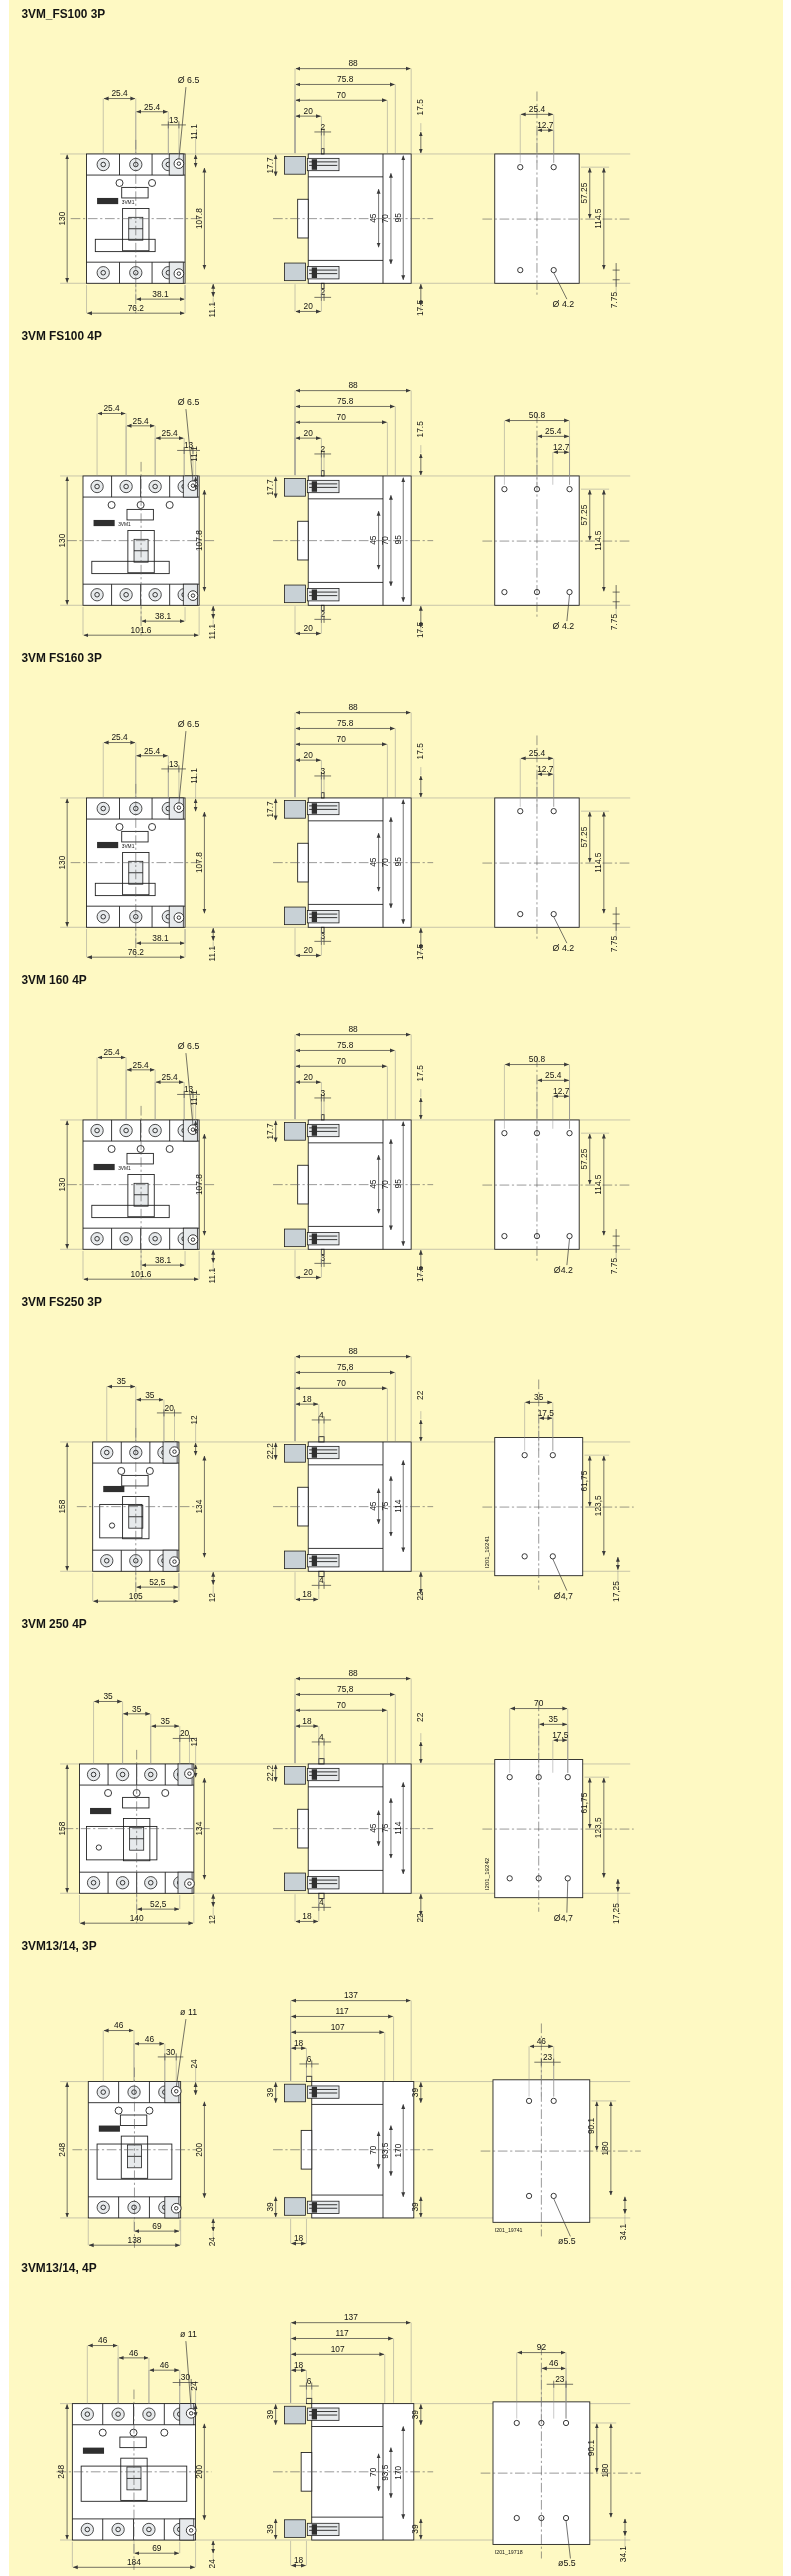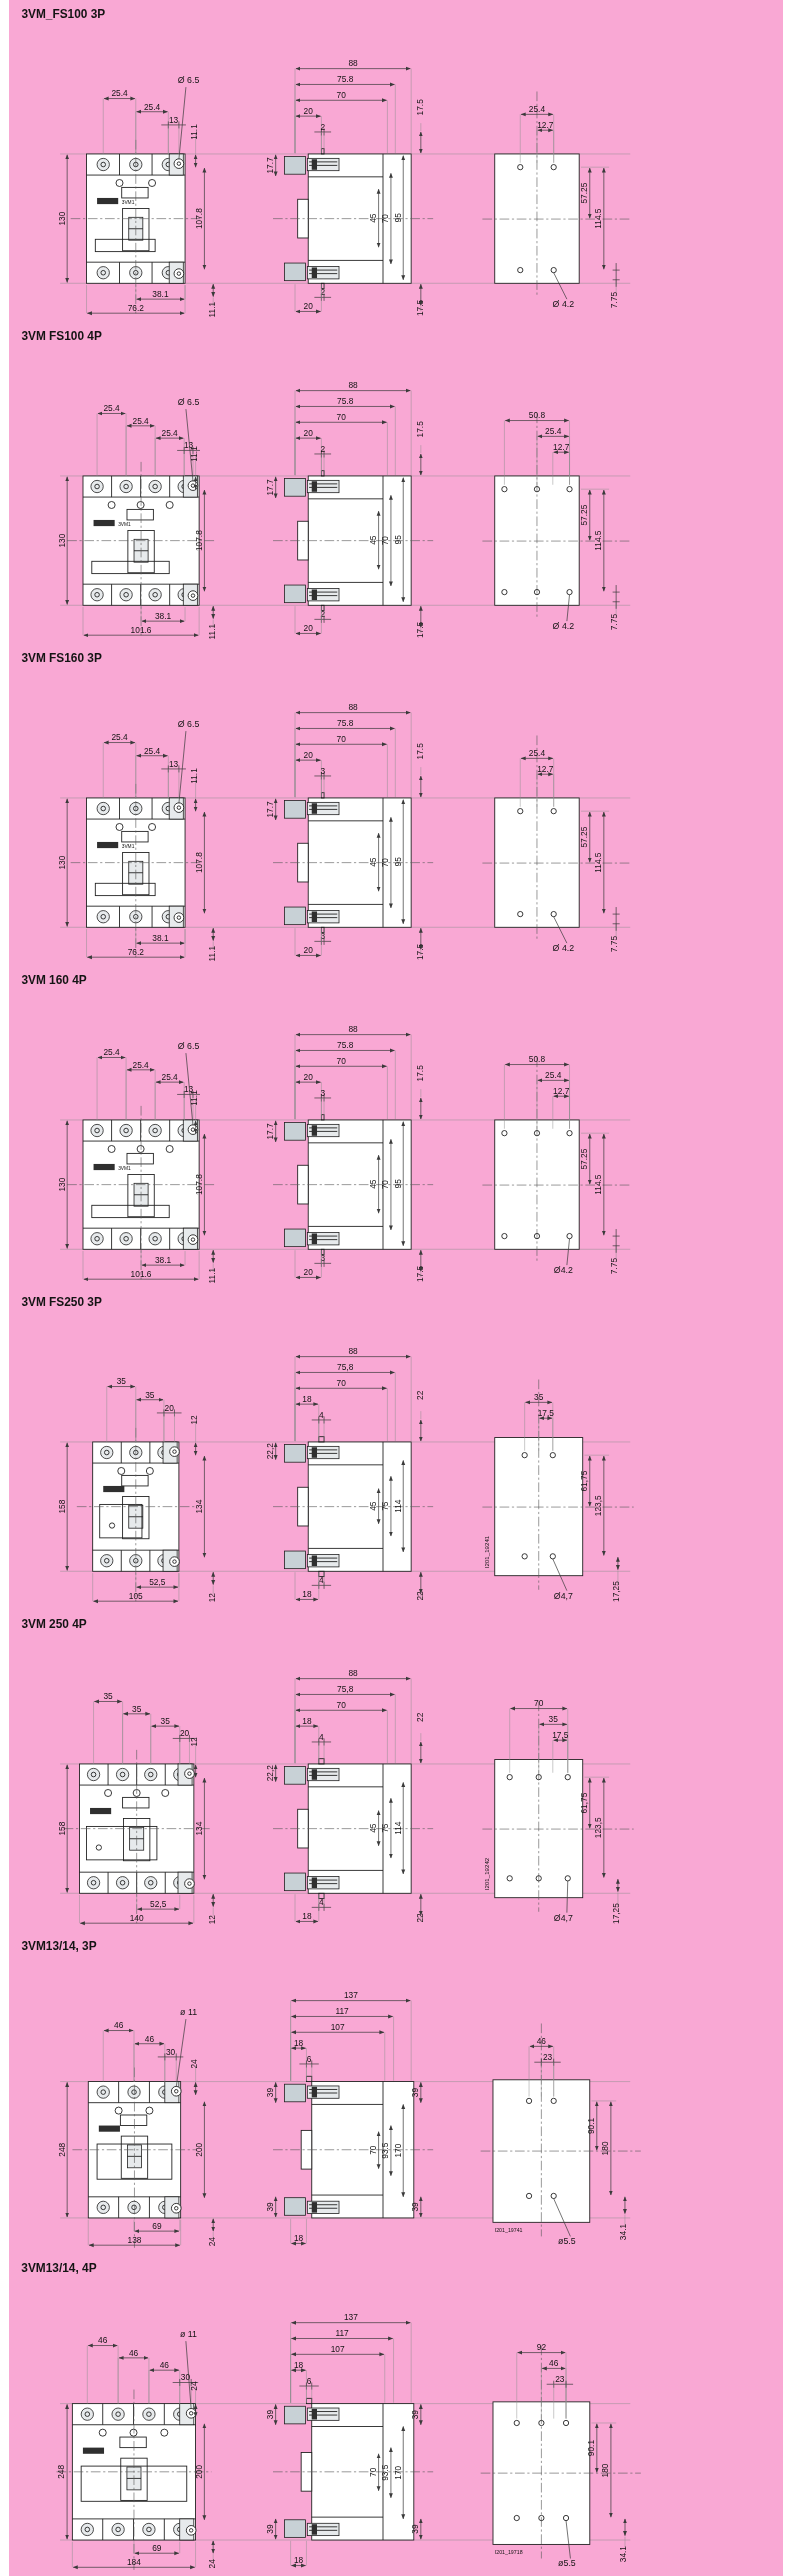--- a/index.html
+++ b/index.html
@@ -1,16 +1,16 @@
 <!DOCTYPE html>
 <html style="font-size:14px"><head>
 <meta charset="utf-8">
 <style>
   html,body{margin:0;padding:0;background:#ffffff}
-  .page{width:774px;margin:0 auto;background:#f9a8d4}
+  .page{width:774px;margin:0 auto;background:#fef9c3}
   .sect{position:relative}
   svg{display:block}
   svg text{font-family:"Liberation Sans","DejaVu Sans",sans-serif;fill:#141414}
   .o{stroke:#1f1f1f;stroke-width:1;fill:none}
   .f{fill:#ffffff;stroke:#1f1f1f;stroke-width:1}
   .lt{fill:#e7eaec;stroke:#1f1f1f;stroke-width:.9}
   .clamp{fill:#c8d1d6;stroke:#1f1f1f;stroke-width:.9}
   .dk{fill:#2f2f2f;stroke:none}
   .d{stroke:#3a3a3a;stroke-width:.8;fill:none}
   .e{stroke:#8f8f8f;stroke-width:.55;fill:none}

